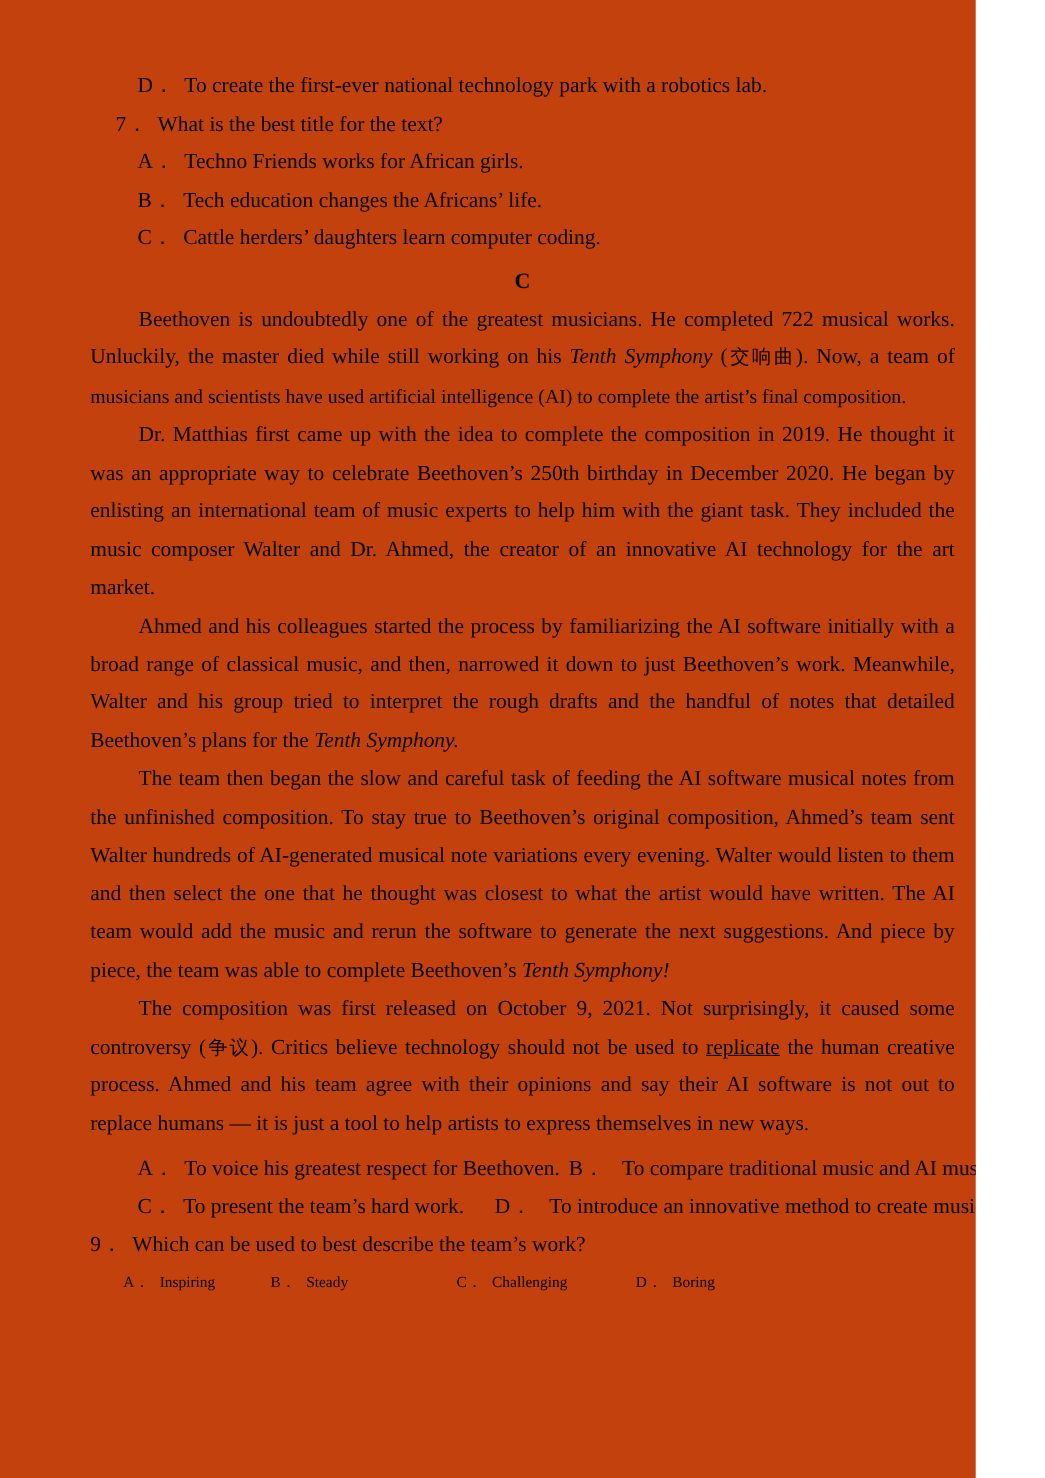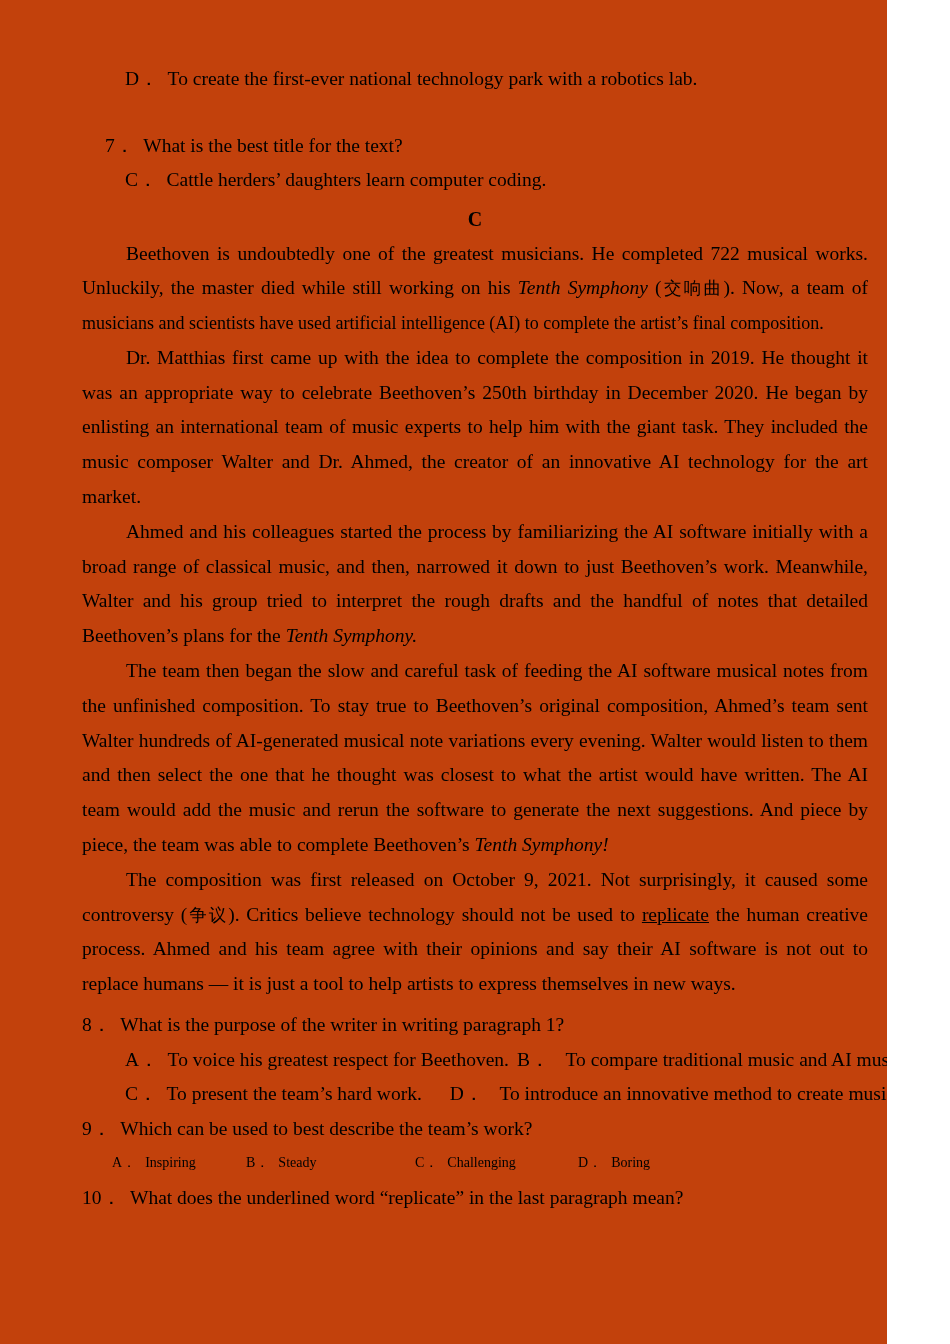--- a/index.html
+++ b/index.html
@@ -27,21 +27,20 @@
   }
 
   
   .qline {
     font-size: 19.5px;
     line-height: 34.5px;
     white-space: nowrap;
   }
   .qline.q-indent {
     padding-left: 23px;
-    margin-top: 32px;
   }
   .qline.opt {
     padding-left: 43px;
   }
   .qnum {
     letter-spacing: 0;
   }
   .sep {
     display: inline-block;
     width: 9px;
@@ -111,52 +110,52 @@
 
     <div class="qline opt">
       <span>D．</span><span class="sep"></span><span>To create the first-ever national technology park with a robotics lab.</span>
     </div>
 
     <div class="qline q-indent">
       <span class="qnum">7．</span><span class="sep"></span><span>What is the best title for the text?</span>
     </div>
 
     <div class="qline opt">
+      <span>A．</span><span class="sep"></span><span>Techno Friends works for African girls.</span>
+    </div>
+    <div class="qline opt">
+      <span>B．</span><span class="sep"></span><span>Tech education changes the Africans’ life.</span>
+    </div>
+    <div class="qline opt">
       <span>C．</span><span class="sep"></span><span>Cattle herders’ daughters learn computer coding.</span>
     </div>
 
     <div class="section-head">C</div>
 
     <p class="para"><span>Beethoven is undoubtedly one of the greatest musicians. He completed 722 musical works. Unluckily, the master died while still working on his </span><i>Tenth Symphony</i><span> (</span><span class="cjk">交响曲</span><span>). Now, a team of </span><span class="last-small">musicians and scientists have used artificial intelligence (AI) to complete the artist’s final composition.</span></p>
 
     <p class="para">Dr. Matthias first came up with the idea to complete the composition in 2019. He thought it was an appropriate way to celebrate Beethoven’s 250th birthday in December 2020. He began by enlisting an international team of music experts to help him with the giant task. They included the music composer Walter and Dr. Ahmed, the creator of an innovative AI technology for the art market.</p>
 
     <p class="para"><span>Ahmed and his colleagues started the process by familiarizing the AI software initially with a broad range of classical music, and then, narrowed it down to just Beethoven’s work. Meanwhile, Walter and his group tried to interpret the rough drafts and the handful of notes that detailed Beethoven’s plans for the </span><i>Tenth Symphony.</i></p>
 
     <p class="para"><span>The team then began the slow and careful task of feeding the AI software musical notes from the unfinished composition. To stay true to Beethoven’s original composition, Ahmed’s team sent Walter hundreds of AI-generated musical note variations every evening. Walter would listen to them and then select the one that he thought was closest to what the artist would have written. The AI team would add the music and rerun the software to generate the next suggestions. And piece by piece, the team was able to complete Beethoven’s </span><i>Tenth Symphony!</i></p>
 
     <p class="para"><span>The composition was first released on October 9, 2021. Not surprisingly, it caused some controversy (</span><span class="cjk">争议</span><span>). Critics believe technology should not be used to </span><span class="ul">replicate</span><span> the human creative process. Ahmed and his team agree with their opinions and say their AI software is not out to replace humans — it is just a tool to help artists to express themselves in new ways.</span></p>
 
     <div class="spacer-6"></div>
 
-    <div class="qline">
-      <span class="qnum">8．</span><span class="sep"></span><span>What is the purpose of the writer in writing paragraph 1?</span>
-    </div>
     <div class="optrow">
       <span>A．</span><span class="sep"></span><span>To voice his greatest respect for Beethoven.</span><span class="gap-a"></span><span>B．</span><span class="sep-wide"></span><span>To compare traditional music and AI music.</span>
     </div>
     <div class="optrow">
       <span>C．</span><span class="sep"></span><span>To present the team’s hard work.</span><span class="gap-b"></span><span>D．</span><span class="sep-wide"></span><span>To introduce an innovative method to create music.</span>
     </div>
 
     <div class="qline">
       <span class="qnum">9．</span><span class="sep"></span><span>Which can be used to best describe the team’s work?</span>
     </div>
     <div class="opt4">
       <span class="cell c-a"><span>A．</span><span class="sep"></span><span>Inspiring</span></span><span class="cell c-b"><span>B．</span><span class="sep"></span><span>Steady</span></span><span class="cell c-c"><span>C．</span><span class="sep"></span><span>Challenging</span></span><span class="cell"><span>D．</span><span class="sep"></span><span>Boring</span></span>
     </div>
 
-    <div class="qline">
-      <span class="qnum">10．</span><span class="sep"></span><span>What does the underlined word “replicate” in the last paragraph mean?</span>
-    </div>
 
   </div>
 </div>
 
 </body></html>

